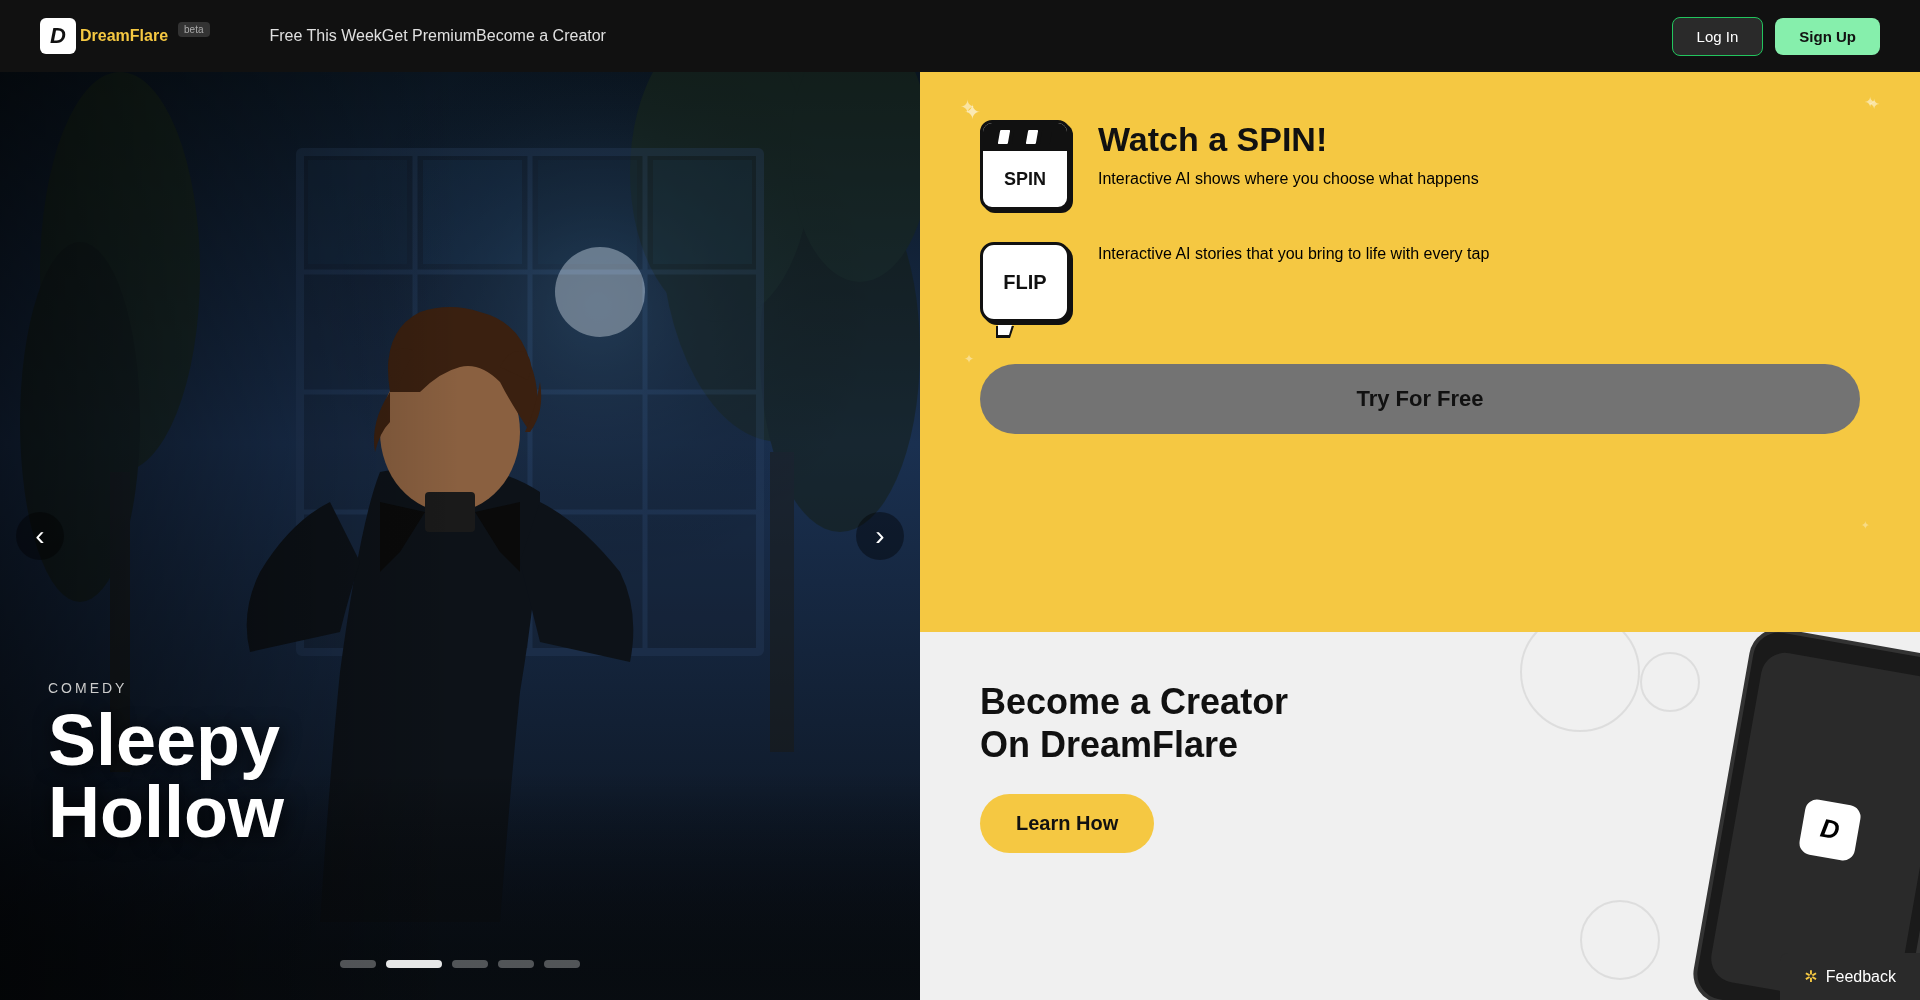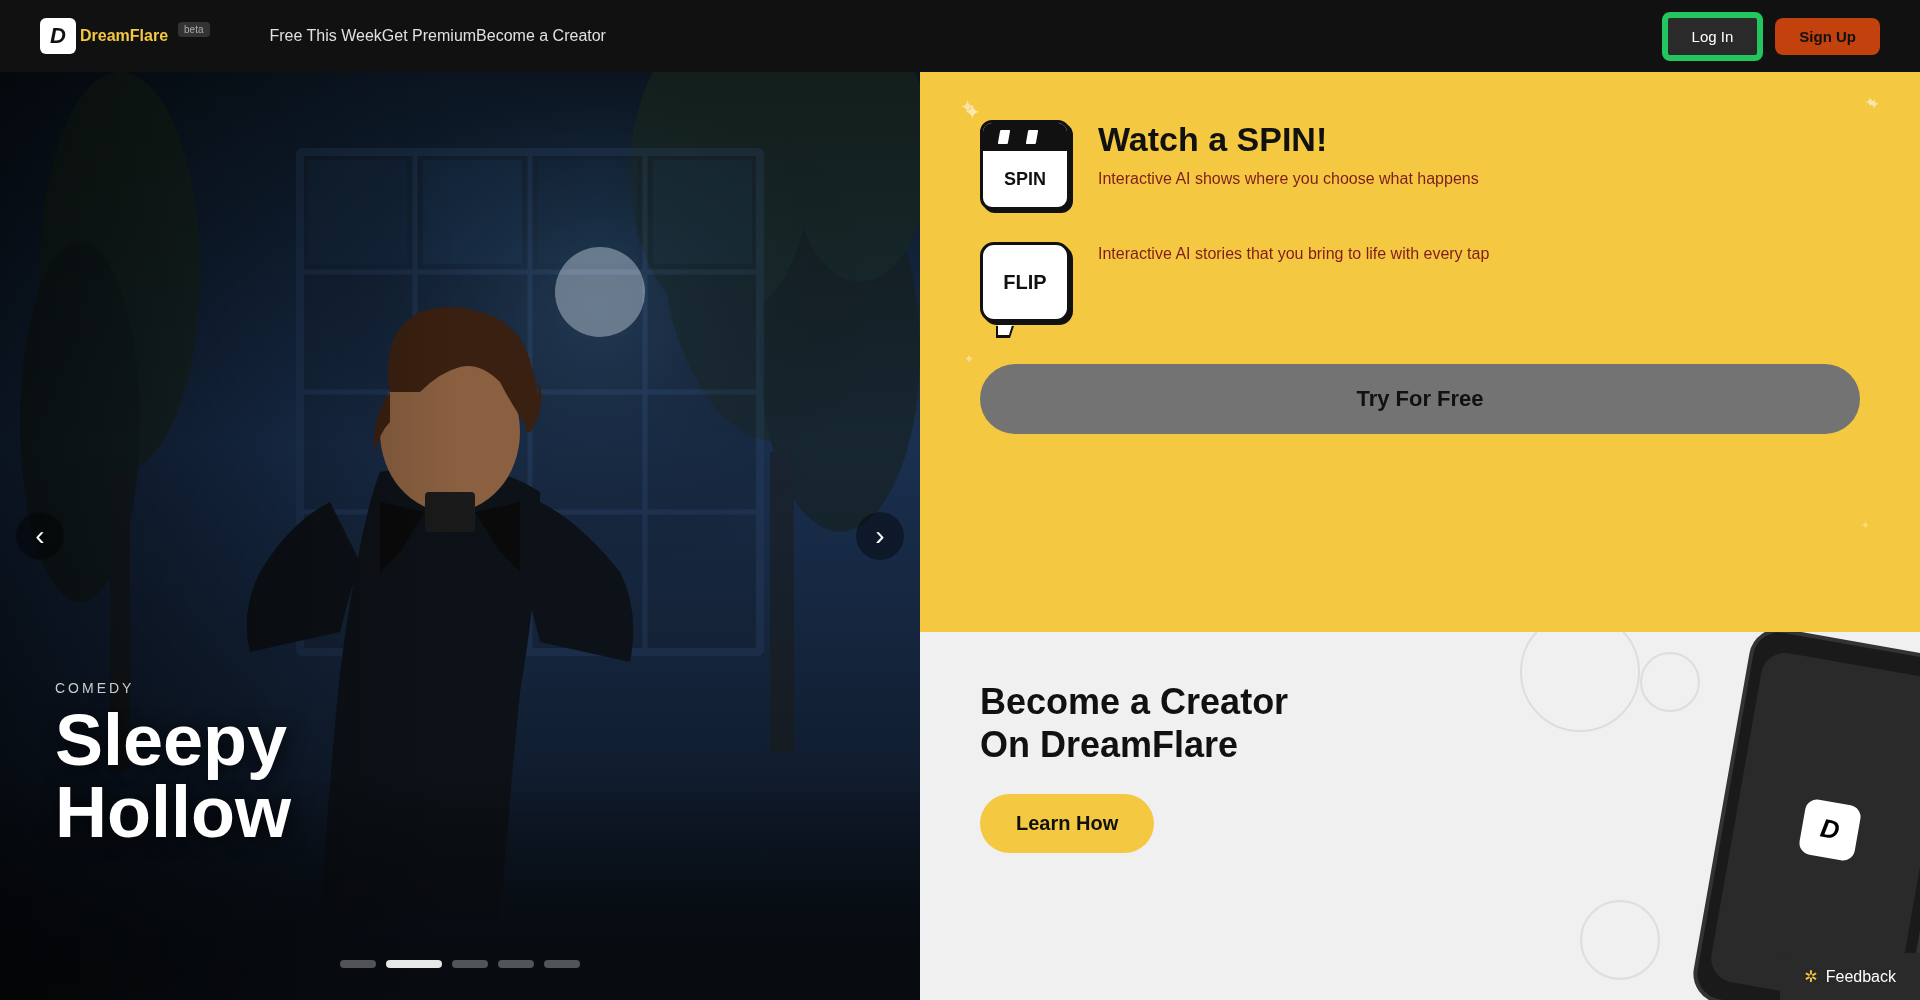--- a/index.html
+++ b/index.html
@@ -70,29 +70,29 @@
       font-weight: 400;
     }
     .nav-actions {
       display: flex;
       gap: 12px;
       align-items: center;
     }
     .btn-login {
       background: #2a2a2a;
       color: #fff;
-      border: 6px solid #22c55e;
+      border: 1px solid #22c55e;
       padding: 10px 24px;
       border-radius: 8px;
       font-size: 15px;
       cursor: pointer;
       font-weight: 500;
     }
     .btn-signup {
-      background: #c2410c;
+      background: #86efac;
       color: #111;
       border: none;
       padding: 10px 24px;
       border-radius: 8px;
       font-size: 15px;
       cursor: pointer;
       font-weight: 700;
     }
 
     
@@ -107,21 +107,21 @@
     .hero-section {
       flex: 0 0 920px;
       position: relative;
       overflow: hidden;
       background: linear-gradient(135deg, #1a2a3a 0%, #0d1520 50%, #1a1a2e 100%);
     }
 
     .hero-content {
       position: absolute;
       bottom: 120px;
-      left: 55px;
+      left: 48px;
       z-index: 5;
     }
     .hero-genre {
       color: #ccc;
       font-size: 14px;
       letter-spacing: 3px;
       text-transform: uppercase;
       margin-bottom: 8px;
     }
     .hero-title {
@@ -240,21 +240,21 @@
     }
 
     .spin-text h2 {
       font-size: 34px;
       font-weight: 900;
       color: #111;
       margin-bottom: 8px;
     }
     .spin-text p {
       font-size: 16px;
-      color: #7f1d1d;
+      color: #000000;
       line-height: 1.5;
     }
 
     .btn-try-free {
       width: 100%;
       background: #737373;
       color: #111;
       border: none;
       padding: 22px;
       border-radius: 50px;

